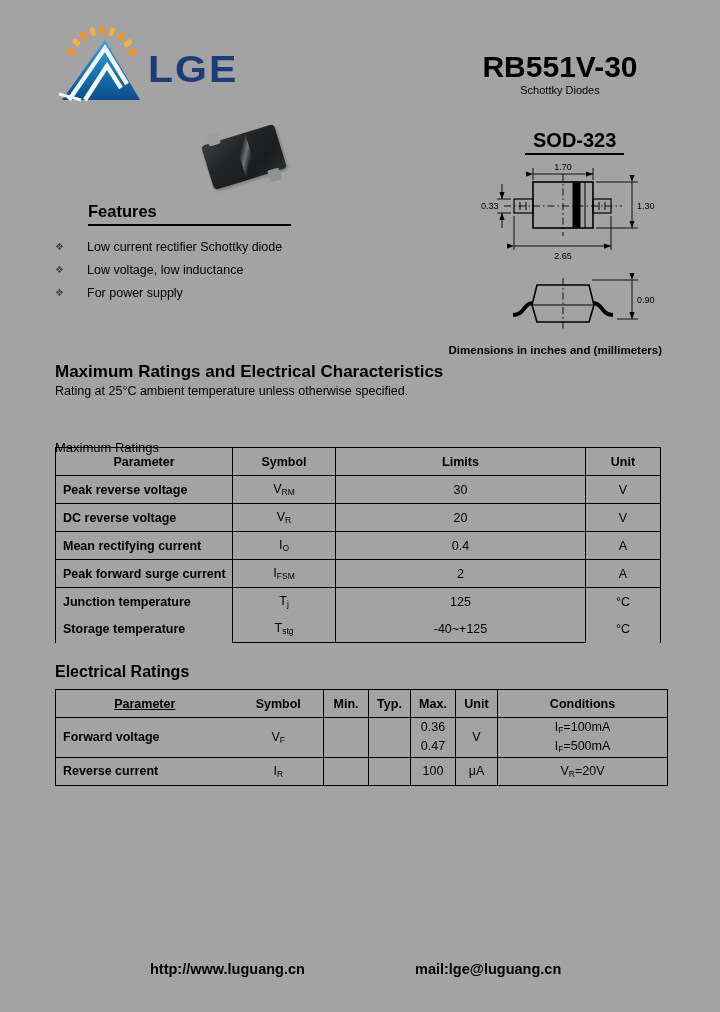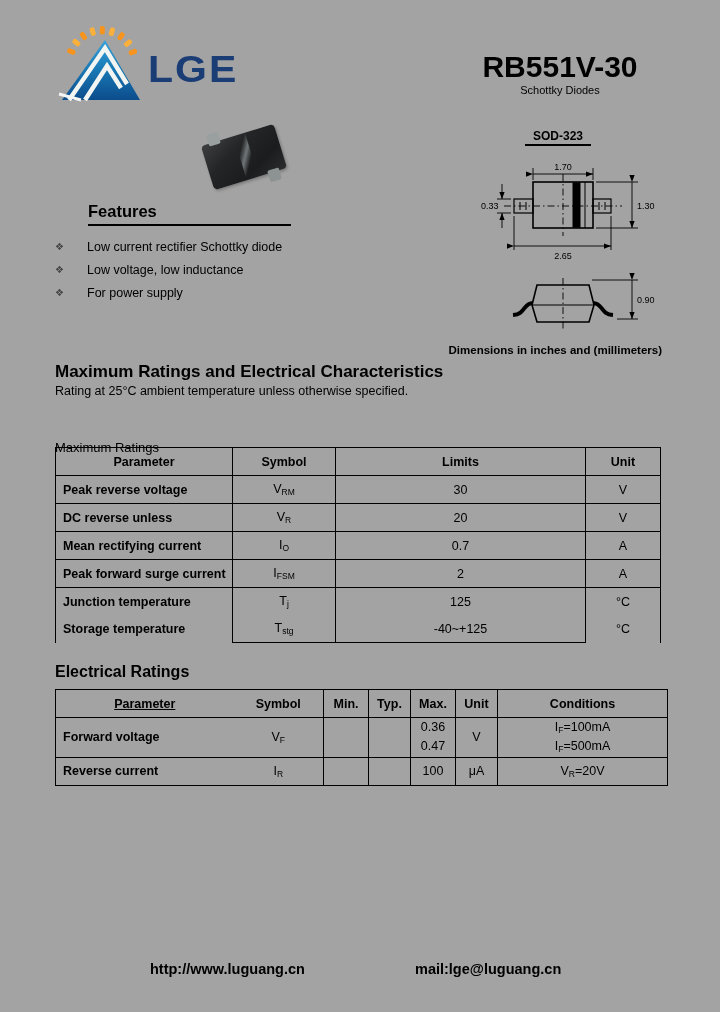--- a/index.html
+++ b/index.html
@@ -17,21 +17,21 @@
   
   .pkg-photo{position:absolute;left:192px;top:116px;width:110px;height:85px;}
   .pkg-rot{position:absolute;left:14px;top:18px;transform:rotate(-17deg);}
   .pkg-body{position:relative;width:76px;height:46px;background:linear-gradient(150deg,#3c3e40 0%,#232526 35%,#1b1c1e 70%,#2a2c2e 100%);border-radius:4px;box-shadow:1px 2px 3px rgba(0,0,0,.25);}
   .pkg-body:after{content:"";position:absolute;left:34px;top:0;width:12px;height:46px;
                   background:linear-gradient(120deg,transparent 30%,#6f7577 48%,transparent 66%);}
   .pkg-lead1{position:absolute;left:8px;top:-9px;width:12px;height:12px;background:#9aa0a0;border-radius:2px;}
   .pkg-lead2{position:absolute;right:8px;bottom:-9px;width:12px;height:12px;background:#8d9393;border-radius:2px;}
 
   
-  .sod-title{position:absolute;left:525px;top:129px;font-size:12px;font-weight:bold;
+  .sod-title{position:absolute;left:525px;top:129px;font-size:20px;font-weight:bold;
              border-bottom:2px solid #000;padding:0 8px 1px 8px;}
   .sod-svg{position:absolute;left:480px;top:128px;}
   .dim-note{position:absolute;left:390px;top:344px;width:272px;text-align:right;
             font-size:11.5px;font-weight:bold;}
 
   
   .features{position:absolute;left:55px;top:202px;width:236px;}
   .features-title{font-size:16.5px;font-weight:bold;border-bottom:2px solid #000;padding-bottom:3px;margin-left:33px;}
   .features-list{list-style:none;margin:14px 0 0 0;padding:0;}
   .features-list li{display:flex;margin-bottom:9px;font-size:12.5px;white-space:nowrap;}
@@ -216,29 +216,29 @@
         </tr>
       </thead>
     <tbody>
         <tr>
           <td class="col-parameter">Peak reverse voltage</td>
           <td class="col-symbol">V<sub>RM</sub></td>
           <td class="col-limits">30</td>
           <td class="col-unit">V</td>
         </tr>
         <tr>
-          <td class="col-parameter">DC reverse unless</td>
+          <td class="col-parameter">DC reverse voltage</td>
           <td class="col-symbol">V<sub>R</sub></td>
           <td class="col-limits">20</td>
           <td class="col-unit">V</td>
         </tr>
         <tr>
           <td class="col-parameter">Mean rectifying current</td>
           <td class="col-symbol">I<sub>O</sub></td>
-          <td class="col-limits">0.7</td>
+          <td class="col-limits">0.4</td>
           <td class="col-unit">A</td>
         </tr>
         <tr>
           <td class="col-parameter">Peak forward surge current</td>
           <td class="col-symbol">I<sub>FSM</sub></td>
           <td class="col-limits">2</td>
           <td class="col-unit">A</td>
         </tr>
         <tr>
           <td class="col-parameter">Junction temperature</td>

